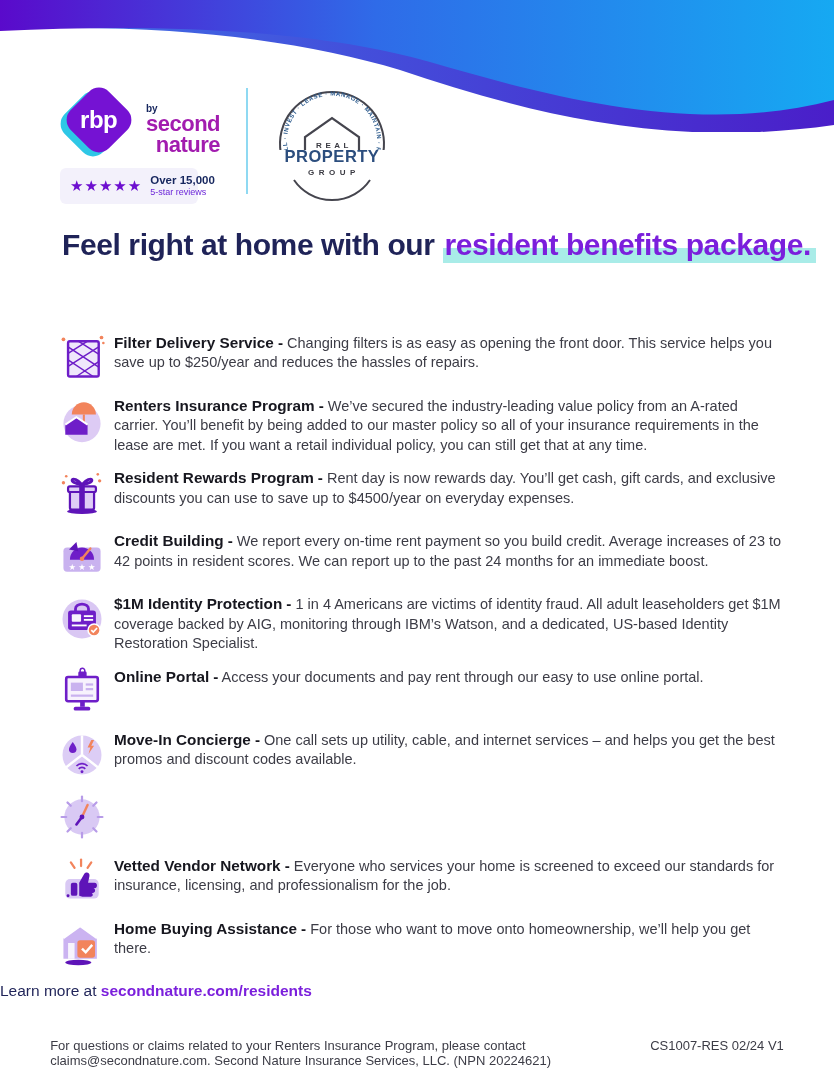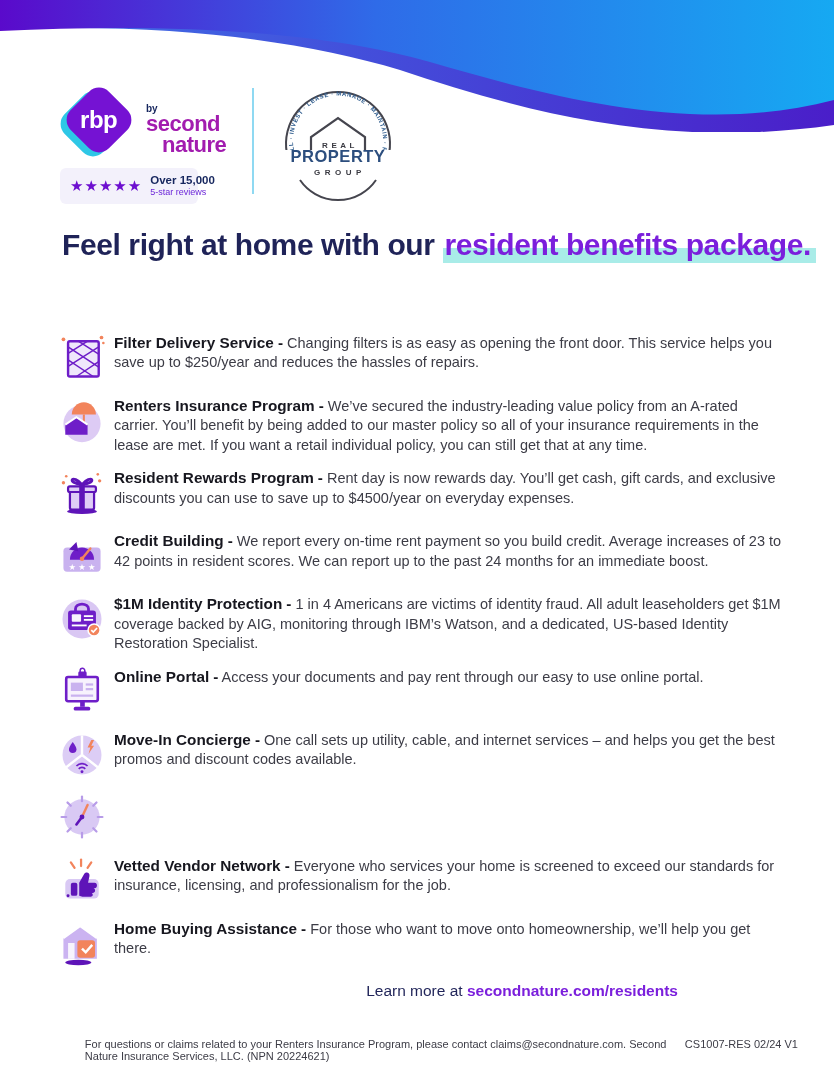--- a/index.html
+++ b/index.html
@@ -14,21 +14,21 @@
   .rbp-block{display:flex;flex-direction:column;}
   .rbp-lockup{display:flex;align-items:center;}
   .rbp-diamonds{position:relative;width:78px;height:76px;flex:0 0 auto;}
   .diamond{position:absolute;width:54px;height:54px;border-radius:14px;transform:rotate(45deg);}
   .diamond.teal{left:6px;top:13px;background:#2ec7e6;}
   .diamond.purple{left:12px;top:9px;background:#7512d3;display:flex;align-items:center;justify-content:center;}
   .rbp-text{transform:rotate(-45deg);color:#fff;font-weight:bold;font-size:24px;letter-spacing:-0.5px;}
   .byline{display:flex;margin-left:8px;margin-top:10px;flex-direction:column;}
   .by{font-size:10px;color:#16265e;font-weight:bold;margin:4px 3px 0 0;}
   .brand{display:flex;flex-direction:column;line-height:0.92;color:#a21caf;font-weight:bold;font-size:22px;letter-spacing:-0.5px;}
-  .brand .l2{margin-left:16px;}
+  .brand .l2{margin-left:1px;text-align:right;}
   .review-badge{margin-top:8px;display:flex;align-items:center;background:#f3f1fb;border-radius:6px;padding:6px 10px;width:118px;}
   .stars{color:#6d0fd0;font-size:15px;letter-spacing:1px;margin-right:8px;white-space:nowrap;}
   .review-text{display:flex;flex-direction:column;line-height:1.15;}
   .review-line1{font-size:11.5px;font-weight:bold;color:#16265e;white-space:nowrap;}
   .review-line2{font-size:9px;color:#6d28d9;white-space:nowrap;}
   .divider{width:2px;height:106px;background:#8fd9f2;margin:4px 24px 0 26px;}
   .rpg-logo{width:120px;height:120px;margin-top:-2px;}
   
   .headline{position:absolute;top:228px;left:62px;width:740px;font-size:30px;font-weight:600;
     color:#1f2358;letter-spacing:-0.4px;white-space:nowrap;}
@@ -36,25 +36,25 @@
     background:linear-gradient(180deg, rgba(0,0,0,0) 58%, #a9ece8 58%);
     padding:0 5px 2px 2px;}
   
   .benefits{position:absolute;top:284px;left:56px;width:730px;display:flex;flex-direction:column;margin-top:47px;}
   .benefit{display:flex;align-items:flex-start;margin-bottom:11px;min-height:52px;}
   .b-icon{width:52px;height:52px;flex:0 0 auto;margin-right:6px;}
   .b-text{font-size:14.5px;line-height:1.34;color:#3c3c46;padding-top:2px;width:672px;}
   .b-title{font-weight:bold;color:#17171f;font-size:15.3px;}
   .b-dash{font-weight:bold;color:#17171f;font-size:15.3px;}
   
-  .learn-more{position:absolute;top:982px;left:0;width:678px;text-align:right;
+  .learn-more{position:absolute;top:982px;left:0;width:678px;text-align:left;
     font-size:15.5px;color:#1f2358;}
   .learn-more a{color:#7b1fdc;font-weight:bold;text-decoration:none;}
   .fine-print{position:absolute;top:1038px;left:36px;right:36px;display:flex;
-    justify-content:flex-end;font-size:11px;color:#3c3c46;}
+    justify-content:center;font-size:13px;color:#3c3c46;}
   .fine-left{max-width:600px;}
   .fine-right{white-space:nowrap;}
 </style>
 </head>
 <body>
 
 <div class="page">
 
   <svg class="wave" viewBox="0 0 834 132" preserveAspectRatio="none">
     <defs>

